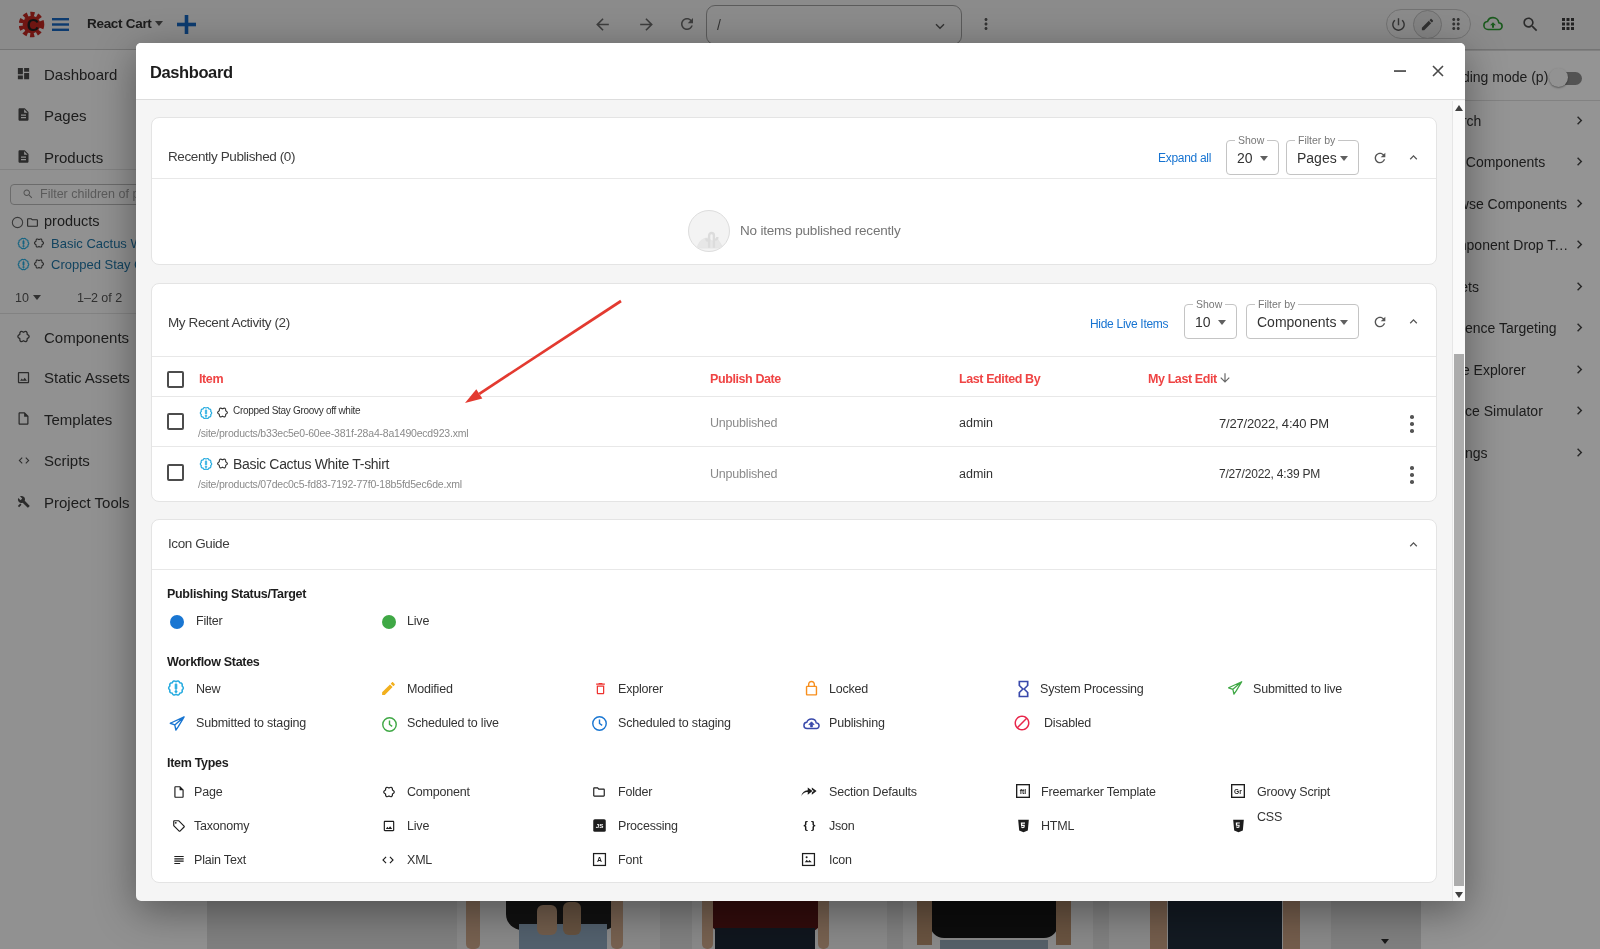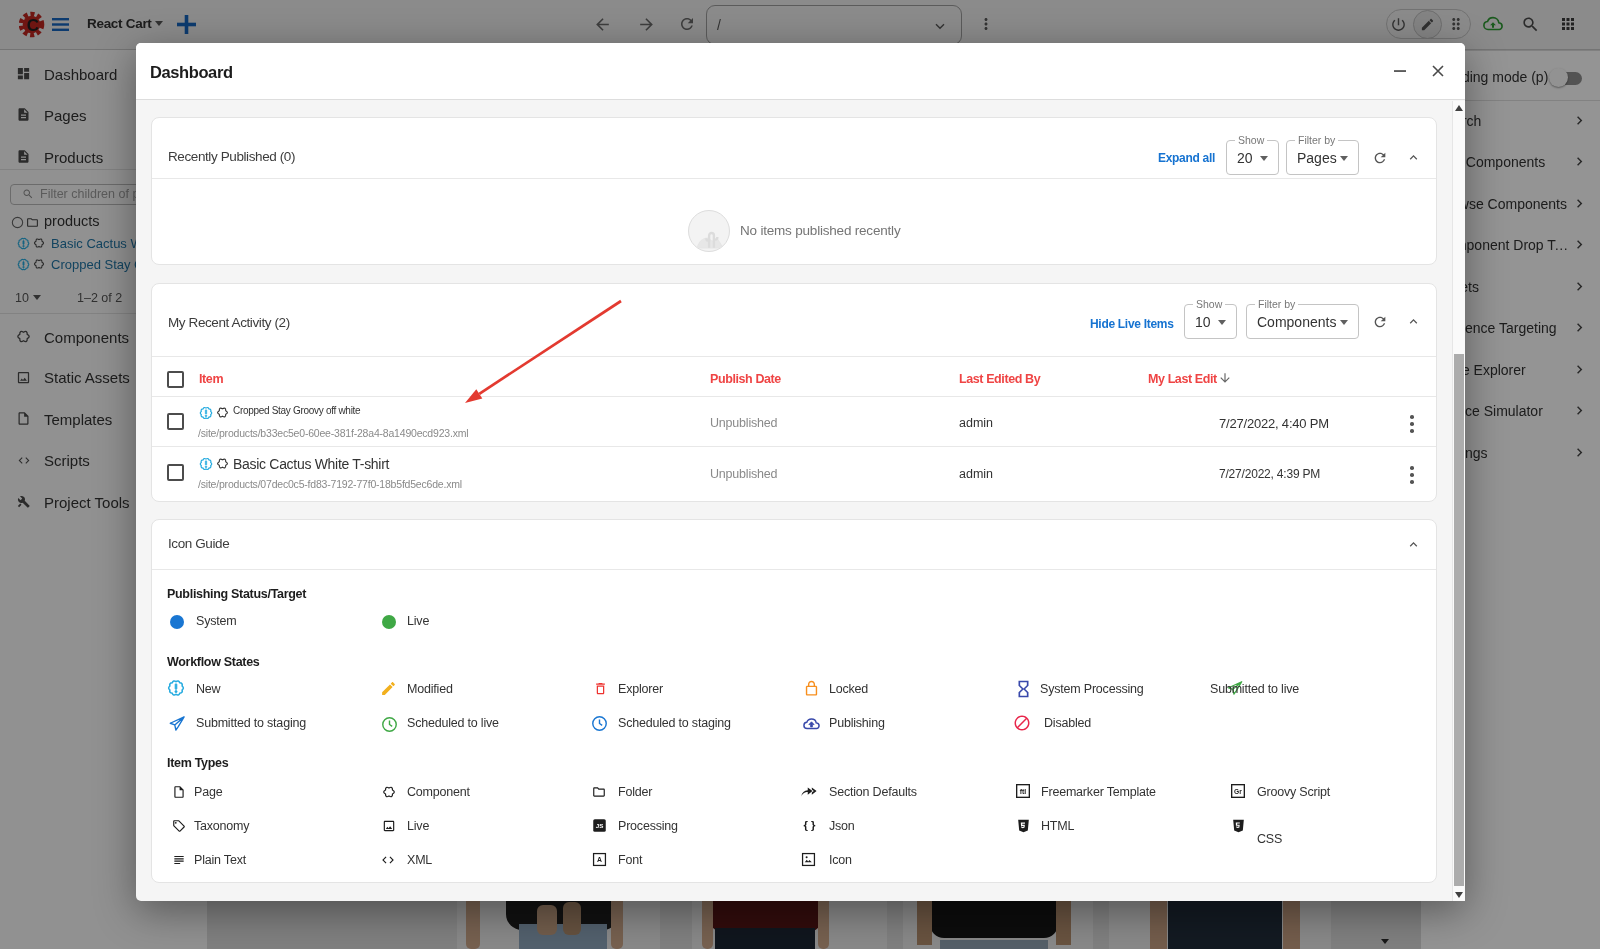--- a/index.html
+++ b/index.html
@@ -4,21 +4,21 @@
 <style>
 *{margin:0;padding:0;box-sizing:border-box}
 html,body{width:1600px;height:949px;overflow:hidden}
 body{font-family:"Liberation Sans",sans-serif;position:relative;background:#dcdcdc}
 .abs{position:absolute}
 svg{display:block}
 .ic{position:absolute}
 .lbl{position:absolute;white-space:nowrap}
 .card{position:absolute;left:151px;width:1286px;background:#fff;border:1px solid #e4e4e4;border-radius:8px}
 .cardtitle{position:absolute;left:16px;font-size:13.5px;letter-spacing:-0.4px;color:#3d3d3d}
-.blulink{position:absolute;font-size:12px;letter-spacing:-0.3px;font-weight:bold;color:#1673d1}
+.blulink{position:absolute;font-size:12px;letter-spacing:-0.3px;font-weight:normal;color:#1673d1}
 .sel{position:absolute;border:1px solid #c4c4c4;border-radius:4px;background:#fff}
 .sel .slbl{position:absolute;top:-7px;left:8px;font-size:10.5px;color:#777;background:#fff;padding:0 3px}
 .sel .sval{position:absolute;left:10px;top:50%;transform:translateY(-50%);font-size:14px;color:#333}
 .caret{position:absolute;width:0;height:0;border-left:4.5px solid transparent;border-right:4.5px solid transparent;border-top:5px solid #606060}
 .cb{position:absolute;width:17px;height:17px;border:2px solid #4c4c4c;border-radius:2px;background:#fff}
 .hdrb{position:absolute;font-size:12.5px;letter-spacing:-0.4px;font-weight:bold;color:#ef4444}
 .div{position:absolute;left:0;right:0;height:1px;background:#e8e8e8}
 .srow{position:absolute;white-space:nowrap;font-size:15px;color:#333}
 .kebab{position:absolute;width:4px}
 .kebab i{display:block;width:3.6px;height:3.6px;border-radius:50%;background:#555;margin:0 0 3.4px 0}
@@ -417,21 +417,21 @@
       </div>
   </div>
   <div id="card3" class="card" style="top:476px;height:364px;left:15px">
     <div class="cardtitle" style="top:16px">Icon Guide</div>
     <svg class="ic" style="left:1254px;top:17px" width="15" height="15" viewBox="0 0 24 24">
         <use href="#chevup" fill="#555"></use>
       </svg>
     <div class="div" style="top:49px"></div>
     <div class="gh" style="left:15px;top:67px">Publishing Status/Target</div>
     <div class="abs" style="left:18px;top:95px;width:14px;height:14px;border-radius:50%;background:#1976d2"></div>
-    <div class="gtxt" style="left:44px;top:94px">System</div>
+    <div class="gtxt" style="left:44px;top:94px">Filter</div>
     <div class="abs" style="left:230px;top:95px;width:14px;height:14px;border-radius:50%;background:#3fa845"></div>
     <div class="gtxt" style="left:255px;top:94px">Live</div>
     <div class="gh" style="left:15px;top:135px">Workflow States</div>
 
     <svg class="ic" style="left:15px;top:159px" width="18" height="18" viewBox="0 0 24 24">
         <use href="#badge" fill="#27ace0" stroke="#27ace0"></use>
       </svg>
     <div class="gtxt" style="left:44px;top:162px">New</div>
     <svg class="ic" style="left:228px;top:160px" width="17" height="17" viewBox="0 0 24 24">
         <use href="#pencil" fill="#f2b01e"></use>
@@ -445,21 +445,21 @@
         <use href="#lock" fill="#f78f1e"></use>
       </svg>
     <div class="gtxt" style="left:677px;top:162px">Locked</div>
     <svg class="ic" style="left:864px;top:159px" width="15" height="20" viewBox="3 0 18 24">
         <use href="#hour" fill="#3949ab"></use>
       </svg>
     <div class="gtxt" style="left:888px;top:162px">System Processing</div>
     <svg class="ic" style="left:1074px;top:160px" width="18" height="17" viewBox="0 0 24 24">
         <use href="#plane" stroke="#3fa845"></use>
       </svg>
-    <div class="gtxt" style="left:1058px;top:162px">Submitted to live</div>
+    <div class="gtxt" style="left:1101px;top:162px">Submitted to live</div>
 
     <svg class="ic" style="left:16px;top:195px" width="18" height="18" viewBox="0 0 24 24">
         <use href="#plane" stroke="#1976d2"></use>
       </svg>
     <div class="gtxt" style="left:44px;top:196px">Submitted to staging</div>
     <svg class="ic" style="left:229px;top:196px" width="17" height="17" viewBox="0 0 24 24">
         <use href="#clock" stroke="#3fa845"></use>
       </svg>
     <div class="gtxt" style="left:255px;top:196px">Scheduled to live</div>
     <svg class="ic" style="left:439px;top:195px" width="17" height="17" viewBox="0 0 24 24">
@@ -520,21 +520,21 @@
         <text x="12" y="17" font-size="16" font-weight="bold" fill="#1d1d1d" text-anchor="middle" font-family="Liberation Sans">{ }</text>
       </svg>
     <div class="gtxt" style="left:677px;top:299px">Json</div>
     <svg class="ic" style="left:864px;top:298px" width="15" height="16" viewBox="0 0 24 24">
         <use href="#shield5" fill="#1d1d1d"></use>
       </svg>
     <div class="gtxt" style="left:889px;top:299px">HTML</div>
     <svg class="ic" style="left:1079px;top:298px" width="15" height="16" viewBox="0 0 24 24">
         <use href="#shield3" fill="#1d1d1d"></use>
       </svg>
-    <div class="gtxt" style="left:1105px;top:312px">CSS</div>
+    <div class="gtxt" style="left:1105px;top:290px">CSS</div>
 
     <svg class="ic" style="left:20px;top:333px" width="14" height="14" viewBox="0 0 24 24">
         <use href="#subject" fill="#1d1d1d"></use>
       </svg>
     <div class="gtxt" style="left:42px;top:333px">Plain Text</div>
     <svg class="ic" style="left:229px;top:333px" width="14" height="14" viewBox="0 0 24 24">
         <use href="#code" fill="#1d1d1d"></use>
       </svg>
     <div class="gtxt" style="left:255px;top:333px">XML</div>
     <svg class="ic" style="left:440px;top:332px" width="15" height="15" viewBox="0 0 24 24">

